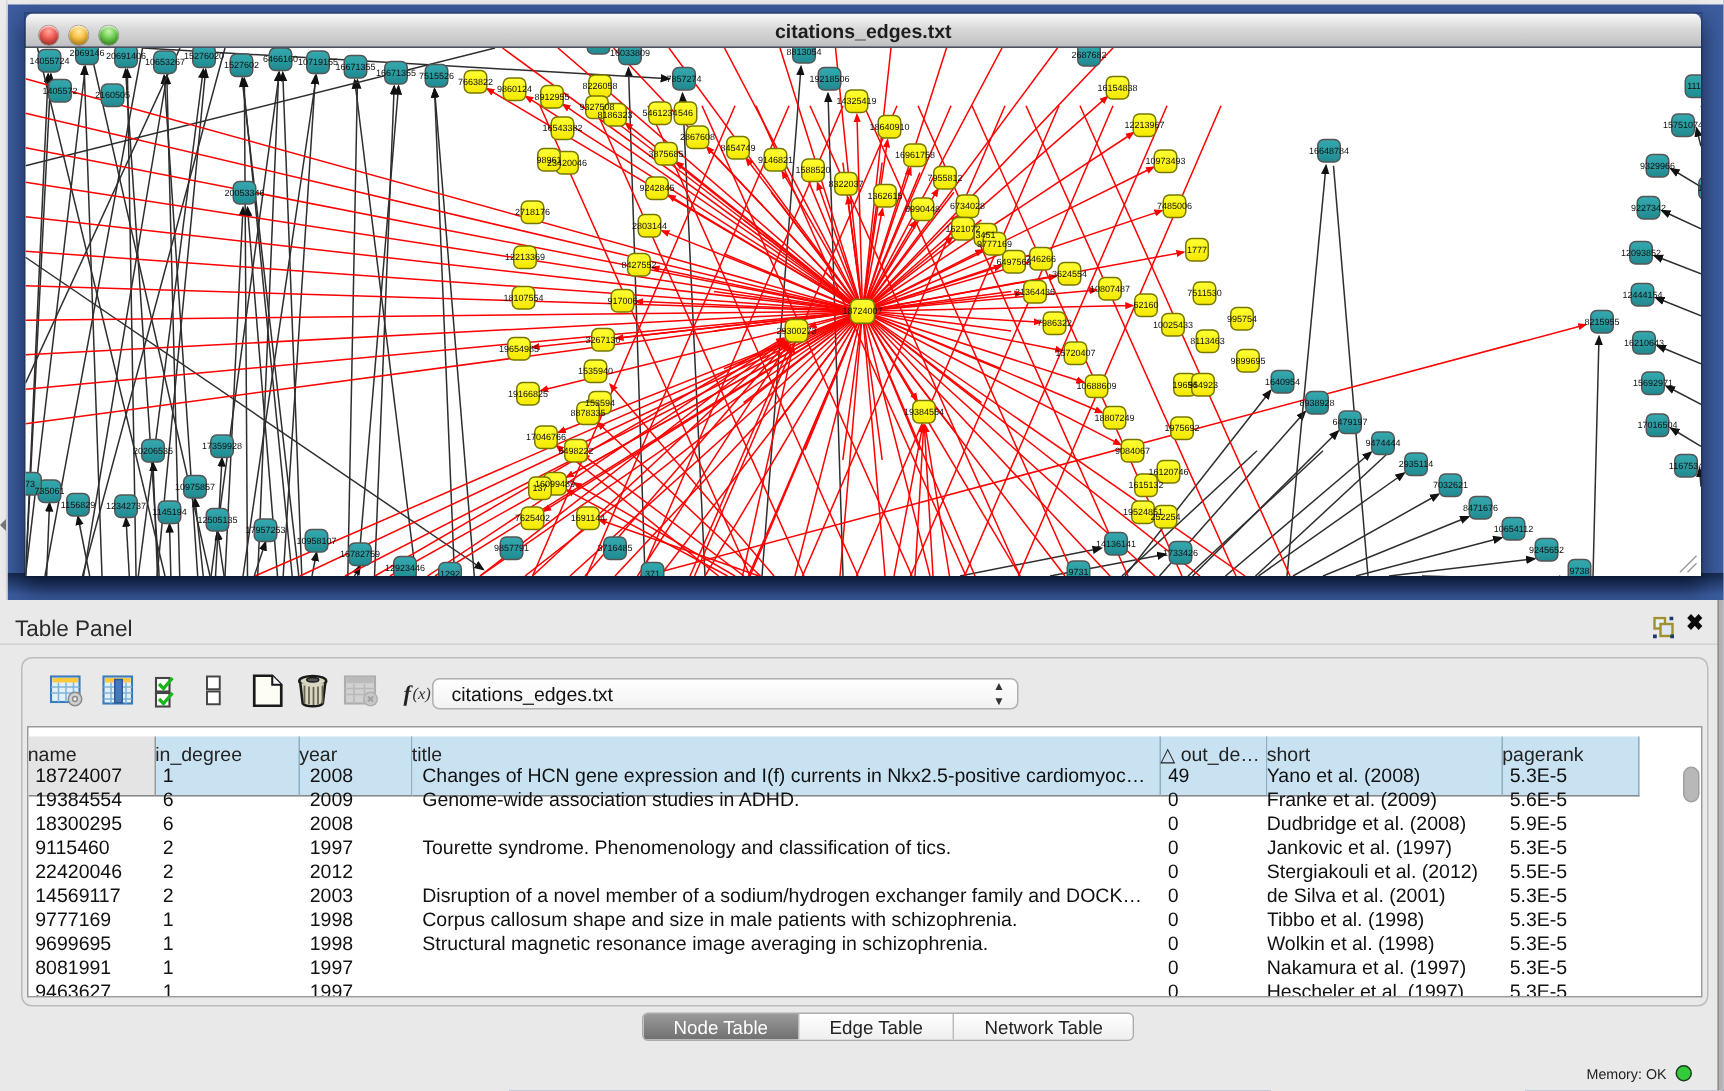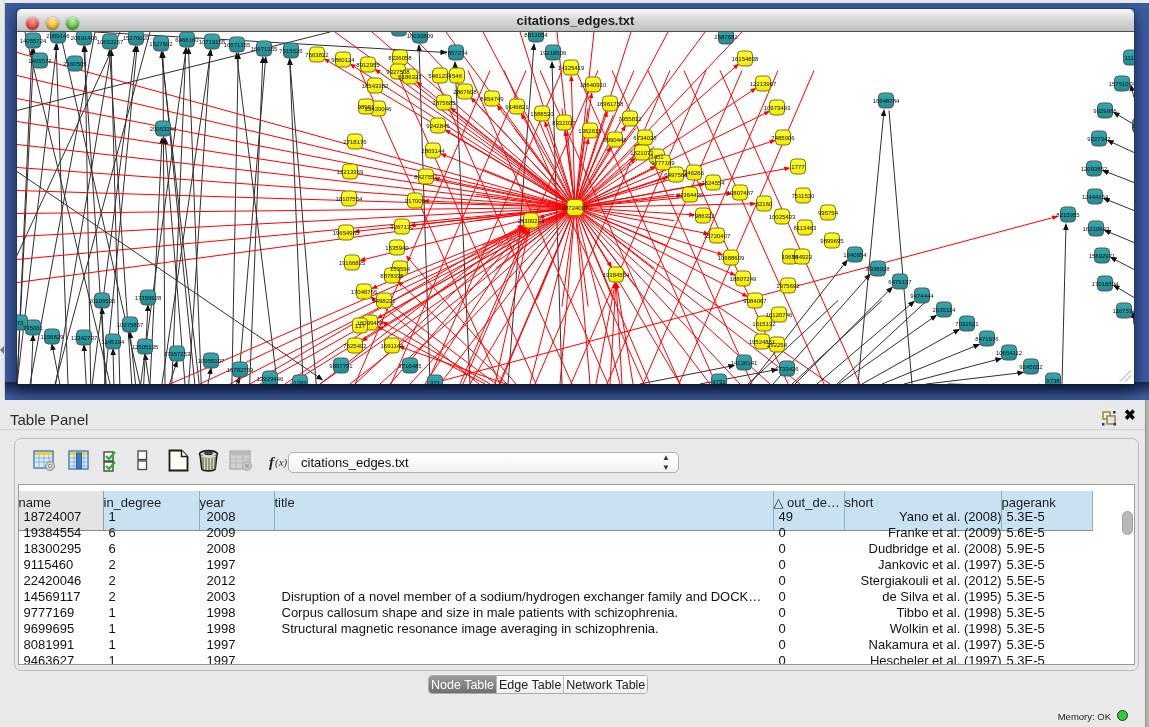--- a/index.html
+++ b/index.html
@@ -25,24 +25,24 @@
 #combo .arr{position:absolute;right:8px;top:0px;font-size:8px;color:#333;line-height:10px}
 #tablewrap{position:absolute;left:2.5px;top:44.5px;width:1117px;height:181px;background:#fff;border:1px solid #9a9a9a;overflow:hidden}
 #thead{position:absolute;left:0;top:0;width:100%;height:24px;font-size:13px;color:#222}
 #thead div{position:absolute;top:6px;height:40px;line-height:24px;text-align:left;background:#c9e2f2;border-right:1px solid #8eaec4;border-bottom:1px solid #888}
 #thead .h0{background:#e4e4e4;border-right:1px solid #9a9a9a}
 #tbody{position:absolute;left:0;top:24px;width:100%;font-size:13px;color:#111}
 .tr{position:relative;height:16px;line-height:16px;white-space:nowrap}
 .tr div{position:absolute;top:0;height:16px;overflow:hidden}
 .c0{left:5px;width:80px}.c1{left:90px;width:93px}.c2{left:188px;width:72px}
 .c3{left:263px;width:492px}.c4{left:760px;width:68px}
-.c5{left:826px;width:157px;text-align:right}.c6{left:988px;width:90px}
+.c5{left:826px;width:157px;text-align:left}.c6{left:988px;width:90px}
 #vscroll{position:absolute;left:1103px;top:26px;width:11px;height:24px;background:#b8b8b8;border-radius:6px;border:1px solid #a0a0a0}
 #tabs{position:absolute;left:428px;top:275px;height:19px;display:flex;border:1px solid #ababab;border-radius:4px;overflow:hidden;background:#fff}
-.tab{font-size:12.5px;line-height:18px;padding:0 2px;color:#222;background:linear-gradient(#fff,#eee)}
+.tab{font-size:12.5px;line-height:18px;padding:0 20px;color:#222;background:linear-gradient(#fff,#eee)}
 .tab.sel{background:linear-gradient(#9a9a9a,#707070);color:#fff}
 .tab+.tab{border-left:1px solid #bbb}
 #mem{position:absolute;right:38px;top:311px;font-size:9.5px;color:#222}
 #memdot{position:absolute;right:21px;top:310px;width:11px;height:11px;border-radius:50%;background:#35c93c;border:1px solid #1a3a1a}
 #rstrip{position:absolute;right:0;top:0;width:4px;height:327px;background:#b2b2b2;border-left:1px solid #8e8e8e}
 #larrow{position:absolute;left:0px;top:346px;width:0;height:0;border-top:4px solid transparent;border-bottom:4px solid transparent;border-right:4px solid #777}
 </style></head><body>
 <div id="root">
  <div id="topstrip"></div>
  <div id="bluepanel">
@@ -681,63 +681,66 @@
      <div style="left:256px;width:499px">title</div>
      <div style="left:755px;width:71px">△ out_de…</div>
      <div style="left:826px;width:157px">short</div>
      <div style="left:983px;width:91px">pagerank</div>
     </div>
     <div id="tbody">
             <div class="tr">
               <div class="c0">18724007</div>
               <div class="c1">1</div>
               <div class="c2">2008</div>
+              <div class="c3">Changes of HCN gene expression and I(f) currents in Nkx2.5‑positive cardiomyoc…</div>
               <div class="c4">49</div>
               <div class="c5">Yano et al. (2008)</div>
               <div class="c6">5.3E-5</div>
             </div>
             <div class="tr">
               <div class="c0">19384554</div>
               <div class="c1">6</div>
               <div class="c2">2009</div>
+              <div class="c3">Genome‑wide association studies in ADHD.</div>
               <div class="c4">0</div>
               <div class="c5">Franke et al. (2009)</div>
               <div class="c6">5.6E-5</div>
             </div>
             <div class="tr">
               <div class="c0">18300295</div>
               <div class="c1">6</div>
               <div class="c2">2008</div>
               <div class="c4">0</div>
               <div class="c5">Dudbridge et al. (2008)</div>
               <div class="c6">5.9E-5</div>
             </div>
             <div class="tr">
               <div class="c0">9115460</div>
               <div class="c1">2</div>
               <div class="c2">1997</div>
+              <div class="c3">Tourette syndrome. Phenomenology and classification of tics.</div>
               <div class="c4">0</div>
               <div class="c5">Jankovic et al. (1997)</div>
               <div class="c6">5.3E-5</div>
             </div>
             <div class="tr">
               <div class="c0">22420046</div>
               <div class="c1">2</div>
               <div class="c2">2012</div>
               <div class="c4">0</div>
               <div class="c5">Stergiakouli et al. (2012)</div>
               <div class="c6">5.5E-5</div>
             </div>
             <div class="tr">
               <div class="c0">14569117</div>
               <div class="c1">2</div>
               <div class="c2">2003</div>
               <div class="c3">Disruption of a novel member of a sodium/hydrogen exchanger family and DOCK…</div>
               <div class="c4">0</div>
-              <div class="c5">de Silva et al. (1995)</div>
+              <div class="c5">de Silva et al. (2001)</div>
               <div class="c6">5.3E-5</div>
             </div>
             <div class="tr">
               <div class="c0">9777169</div>
               <div class="c1">1</div>
               <div class="c2">1998</div>
               <div class="c3">Corpus callosum shape and size in male patients with schizophrenia.</div>
               <div class="c4">0</div>
               <div class="c5">Tibbo et al. (1998)</div>
               <div class="c6">5.3E-5</div>

